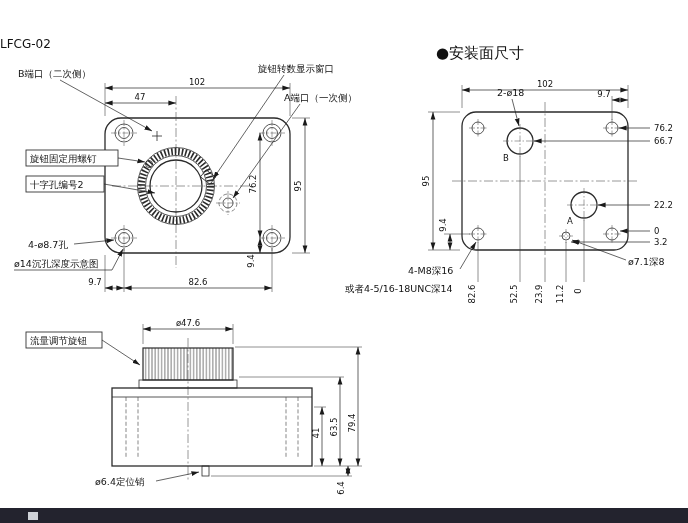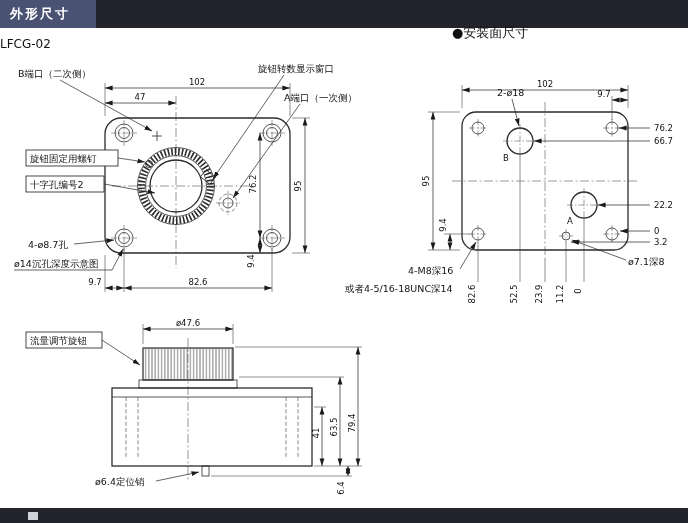--- a/index.html
+++ b/index.html
@@ -2,21 +2,21 @@
 <html><head>
 <meta charset="utf-8">
 <style>
   html,body{margin:0;padding:0;background:#e8e8e8;}
   #page{position:relative;width:688px;height:523px;background:#ffffff;overflow:hidden;
         font-family:"DejaVu Sans","Liberation Sans",sans-serif;}
   .header{position:absolute;left:0;top:0;width:688px;height:28px;background:#23232e;}
   .header-accent{position:absolute;left:0;top:0;width:96px;height:28px;background:#4a5274;}
   .header-title{position:absolute;left:10px;top:5px;color:#ffffff;font-size:13px;font-weight:bold;letter-spacing:2px;}
   .model-label{position:absolute;left:0;top:37px;font-size:12px;color:#111;}
-  .section-label{position:absolute;left:436px;top:24px;font-size:13px;color:#111;margin-left:16px;}
+  .section-label{position:absolute;left:436px;top:44px;font-size:15px;color:#111;}
   .footer{position:absolute;left:0;bottom:0;width:688px;height:15px;background:#23232e;}
   .footer-marker{position:absolute;left:28px;top:4px;width:10px;height:8px;background:#cfd2d8;}
   svg{position:absolute;left:0;top:0;}
   .outline{fill:none;stroke:#2b2b2b;stroke-width:1.3;}
   .thin{fill:none;stroke:#2b2b2b;stroke-width:0.8;}
   .knurlring{fill:none;stroke:#2b2b2b;stroke-width:7;stroke-dasharray:1.6 1.9;}
   .dim{fill:none;stroke:#222;stroke-width:0.7;}
   .ext{fill:none;stroke:#333;stroke-width:0.55;}
   .cl{fill:none;stroke:#444;stroke-width:0.55;stroke-dasharray:9 2.5 2 2.5;}
   .cl2{fill:none;stroke:#444;stroke-width:0.5;stroke-dasharray:6 2 1.5 2;}
@@ -24,24 +24,20 @@
   .lead{fill:none;stroke:#222;stroke-width:0.7;}
   .dt{font-family:"DejaVu Sans",sans-serif;font-size:8.5px;fill:#111;}
   .lb{font-family:"DejaVu Sans",sans-serif;font-size:9.5px;fill:#111;}
   .lbox{fill:#ffffff;stroke:#333;stroke-width:0.9;}
 </style>
 </head>
 <body>
 
 <div id="page">
 
-  <div class="header">
-    <div class="header-accent"></div>
-    <span class="header-title">外形尺寸</span>
-  </div>
 
   <div class="model-label">LFCG-02</div>
   <div class="section-label">●安装面尺寸</div>
 
   <svg width="688" height="523" viewBox="0 0 688 523">
     <defs>
       <marker id="ar" viewBox="0 0 8 6" markerWidth="8" markerHeight="6" refX="7.6" refY="3" orient="auto-start-reverse" markerUnits="userSpaceOnUse">
         <path d="M0,0.6 L7.6,3 L0,5.4 Z" fill="#1a1a1a"></path>
       </marker>
       <pattern id="knurl" width="3.2" height="6" patternUnits="userSpaceOnUse">

